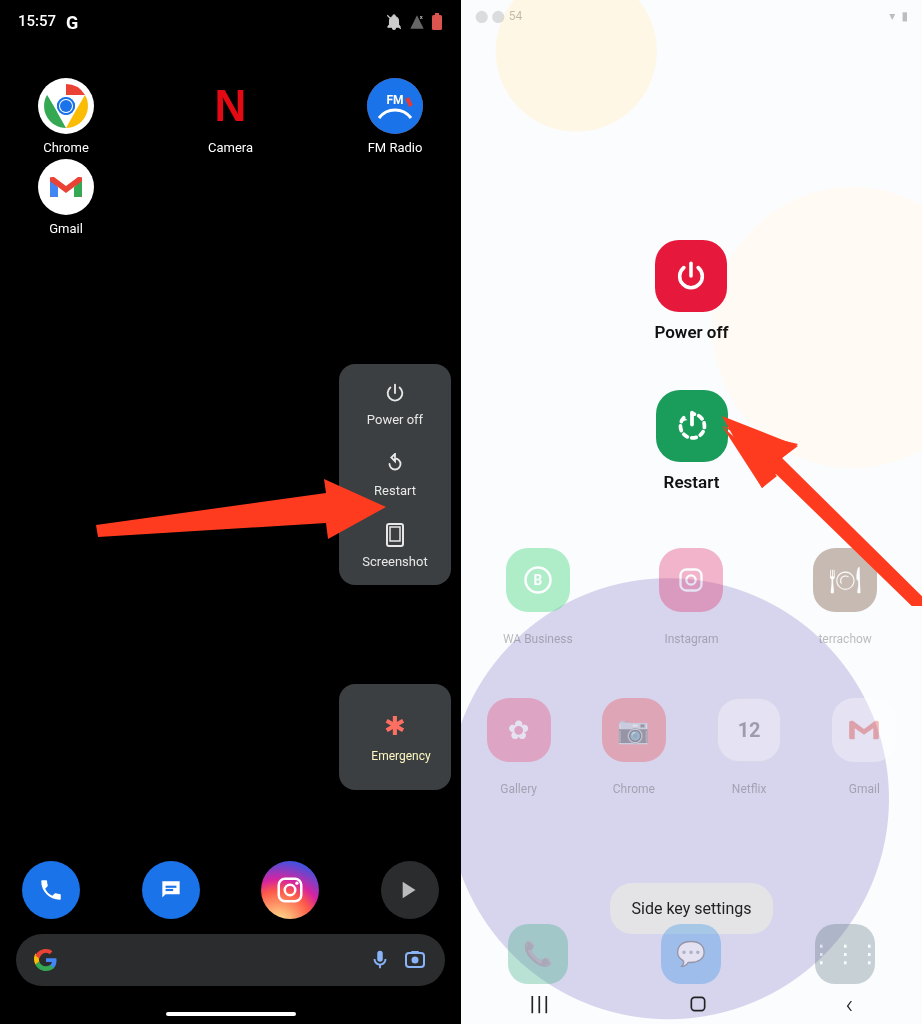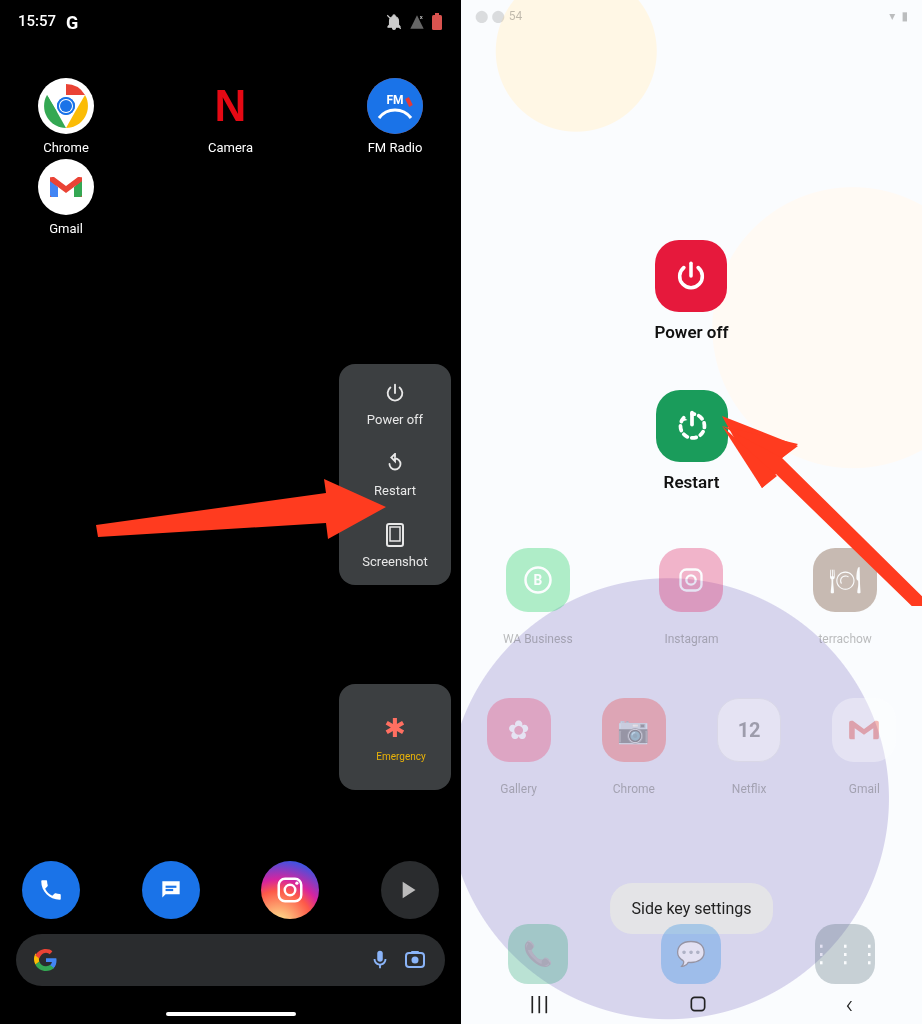--- a/index.html
+++ b/index.html
@@ -19,21 +19,21 @@
   .app { width: 100px; display: flex; flex-direction: column; align-items: center; gap: 6px; }
   .app .icon { width: 56px; height: 56px; border-radius: 50%; display: flex; align-items: center; justify-content: center; font-size: 26px; font-weight: 700; }
   .app .label { font-size: 13px; color: #fff; }
 
   
   .power-panel { position: absolute; right: 10px; top: 364px; width: 112px; background: #3c3f41; border-radius: 16px; padding: 16px 4px; display: flex; flex-direction: column; align-items: center; gap: 24px; }
   .power-item { display: flex; flex-direction: column; align-items: center; gap: 6px; color: #e8e8e8; font-size: 13px; }
   .power-item .ico { width: 26px; height: 26px; display: flex; align-items: center; justify-content: center; }
   .emergency-panel { position: absolute; right: 10px; top: 684px; width: 112px; height: 106px; background: #3c3f41; border-radius: 16px; display: flex; flex-direction: column; align-items: center; justify-content: center; gap: 8px; }
   .emergency-panel .star { color: #ff6f61; font-size: 26px; }
-  .emergency-panel .label { color: #eab308; font-size: 10px; padding-left: 12px; }
+  .emergency-panel .label { color: #fef9c3; font-size: 12px; padding-left: 12px; }
 
   
   .arrow-left { position: absolute; top: 475px; left: 96px; width: 290px; height: 70px; pointer-events: none; }
 
   
   .dock { position: absolute; bottom: 105px; left: 0; right: 0; padding: 0 22px; display: flex; align-items: center; justify-content: space-between; }
   .dock .dicon { width: 58px; height: 58px; border-radius: 50%; display: flex; align-items: center; justify-content: center; color: #fff; font-size: 26px; }
 
   
   .searchbar { position: absolute; bottom: 38px; left: 16px; right: 16px; height: 52px; background: #2a2c2e; border-radius: 26px; display: flex; align-items: center; padding: 0 18px; gap: 12px; }

